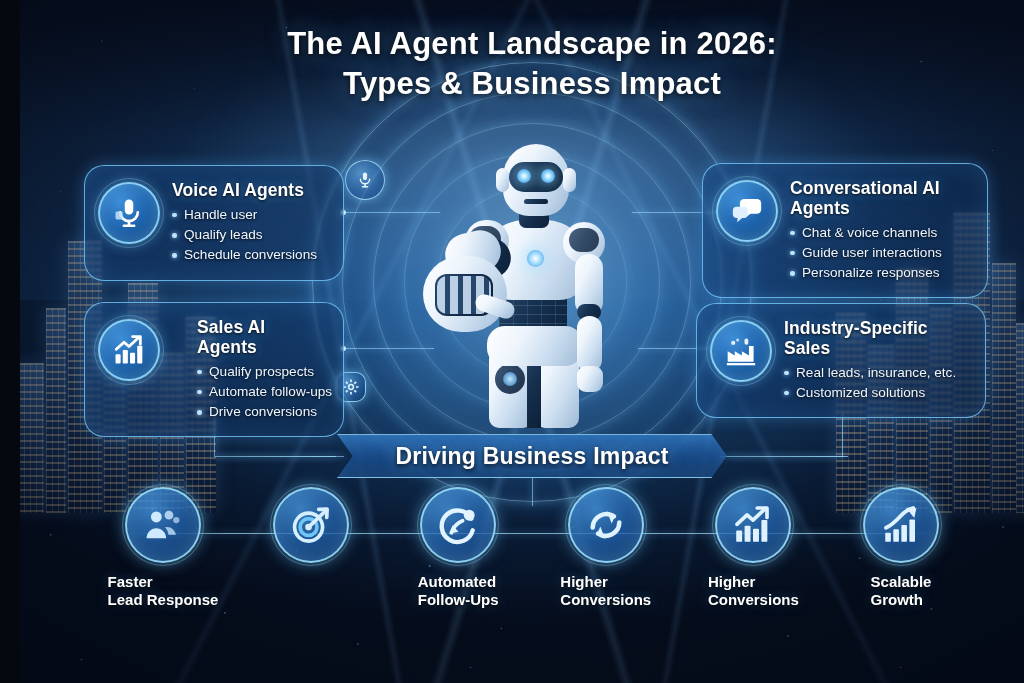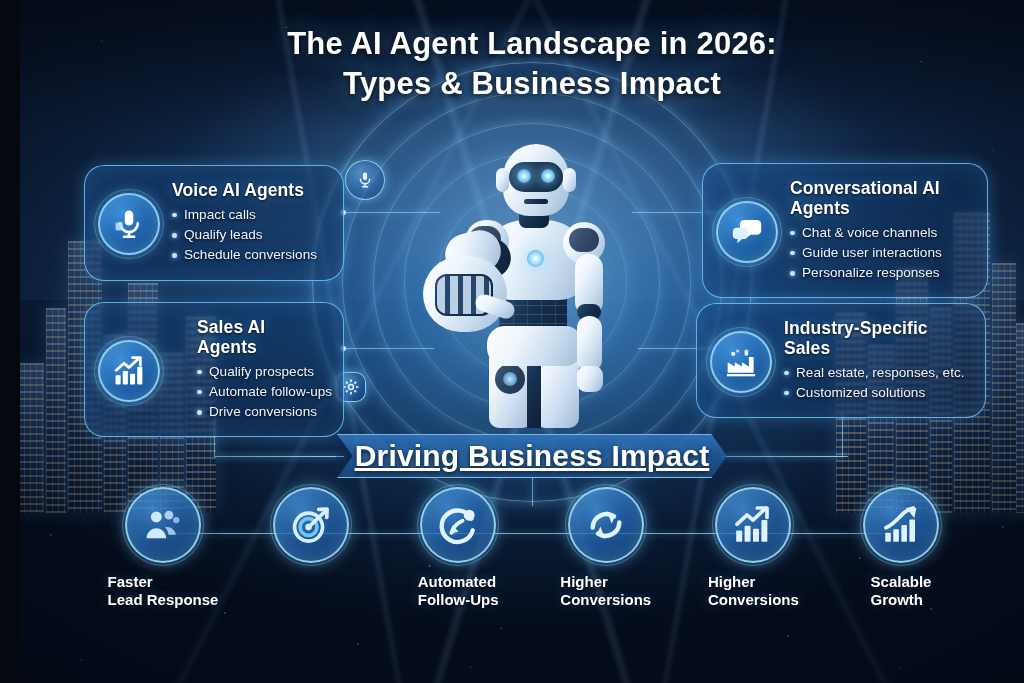--- a/index.html
+++ b/index.html
@@ -126,21 +126,21 @@
   .sh-dark  { background:linear-gradient(120deg,#2b4a6e 0%,#16304f 45%,#0d2038 100%); }
 
   
   .card {
     position:absolute;
     border:1.6px solid rgba(120,205,255,.80);
     border-radius:20px;
     background:linear-gradient(135deg, rgba(24,70,128,.60) 0%, rgba(18,55,105,.50) 45%, rgba(14,42,82,.42) 100%);
     box-shadow:0 0 16px rgba(90,180,255,.30), inset 0 0 26px rgba(80,165,245,.16);
     backdrop-filter:blur(1px);
-    display:flex; align-items:center; gap:12px;
+    display:flex; align-items:flex-start; gap:12px;
     padding:14px 16px 14px 13px;
   }
   .card-icon {
     flex:0 0 auto; width:62px; height:62px; border-radius:50%;
     background:radial-gradient(circle at 36% 30%, #3e8fd8 0%, #1f65ae 48%, #114279 100%);
     border:2px solid rgba(150,222,255,.88);
     box-shadow:0 0 14px rgba(110,200,255,.60), inset 0 0 14px rgba(140,215,255,.35);
     display:flex; align-items:center; justify-content:center;
     position:relative; margin-top:2px;
   }
@@ -197,23 +197,22 @@
     position:absolute; left:50%; top:434px; transform:translateX(-50%);
     width:390px; height:44px;
     display:flex; align-items:center; justify-content:center;
     background:linear-gradient(180deg, rgba(42,108,180,.88) 0%, rgba(26,78,142,.86) 52%, rgba(17,55,106,.88) 100%);
     border-top:1.4px solid rgba(160,225,255,.75);
     border-bottom:1.4px solid rgba(160,225,255,.75);
     box-shadow:0 0 22px rgba(90,180,255,.45), inset 0 0 22px rgba(110,195,255,.22);
     clip-path:polygon(0 0, 96% 0, 100% 50%, 96% 100%, 0 100%, 4% 50%);
   }
   .banner-text {
-    color:#ffffff; font-size:30px; font-weight:bold; letter-spacing:.2px;
+    color:#ffffff; font-size:23px; font-weight:bold; letter-spacing:.2px;
     text-shadow:0 2px 5px rgba(0,0,0,.85), 0 0 16px rgba(130,200,255,.55);
-    text-decoration:underline;
   }
   .banner-wing {
     position:absolute; top:456px; height:1.4px;
     background:linear-gradient(90deg, rgba(150,215,255,0), rgba(160,222,255,.75));
     box-shadow:0 0 6px rgba(120,200,255,.6);
   }
 
   
   .bene-rail {
     position:absolute; left:110px; right:110px; top:533px; height:1.4px;
@@ -394,21 +393,21 @@
         <rect x="9" y="2.5" width="6" height="10.5" rx="3" fill="#ffffff" stroke="none"></rect>
         <path d="M5.8 11.5a6.2 6.2 0 0 0 12.4 0"></path>
           <path d="M12 17.7V21"></path>
           <path d="M8.4 21h7.2"></path>
         <rect x="2.5" y="11" width="5" height="5.5" rx="1" fill="#bfe4ff" stroke="none" opacity=".85"></rect>
       </svg>
     </div>
     <div class="card-body">
       <div class="card-title">Voice AI Agents</div>
       <ul class="card-list">
-        <li>Impact calls</li>
+        <li>Handle user</li>
         <li>Qualify leads</li>
         <li>Schedule conversions</li>
       </ul>
     </div>
   </div>
 
   <div class="card" id="card-convo">
     <div class="card-icon">
       <svg viewBox="0 0 24 24" fill="#ffffff">
         <rect x="7" y="3.5" width="15" height="10.5" rx="3"></rect>
@@ -454,21 +453,21 @@
         <path d="M2 20.5h20v1.6H2z"></path>
         <path d="M2.6 12.2l5 3v-3l5 3v-3l5 3V8.5h3.3v11H2.6z"></path>
         <circle cx="6.5" cy="6.3" r="1.5" opacity=".85"></circle>
         <circle cx="9.6" cy="4.2" r="1.1" opacity=".7"></circle>
         <rect x="14.5" y="3.2" width="2.6" height="4.4" rx="1.2" opacity=".9"></rect>
       </svg>
     </div>
     <div class="card-body">
       <div class="card-title">Industry-Specific Sales</div>
       <ul class="card-list">
-        <li>Real estate, responses, etc.</li>
+        <li>Real leads, insurance, etc.</li>
         <li>Customized solutions</li>
       </ul>
     </div>
   </div>
 
   <div class="banner-wing" style="left:196px; width:120px;"></div>
   <div class="banner-wing" style="right:196px;width:120px;"></div>
   <div class="banner">
     <span class="banner-text">Driving Business Impact</span>
   </div>

